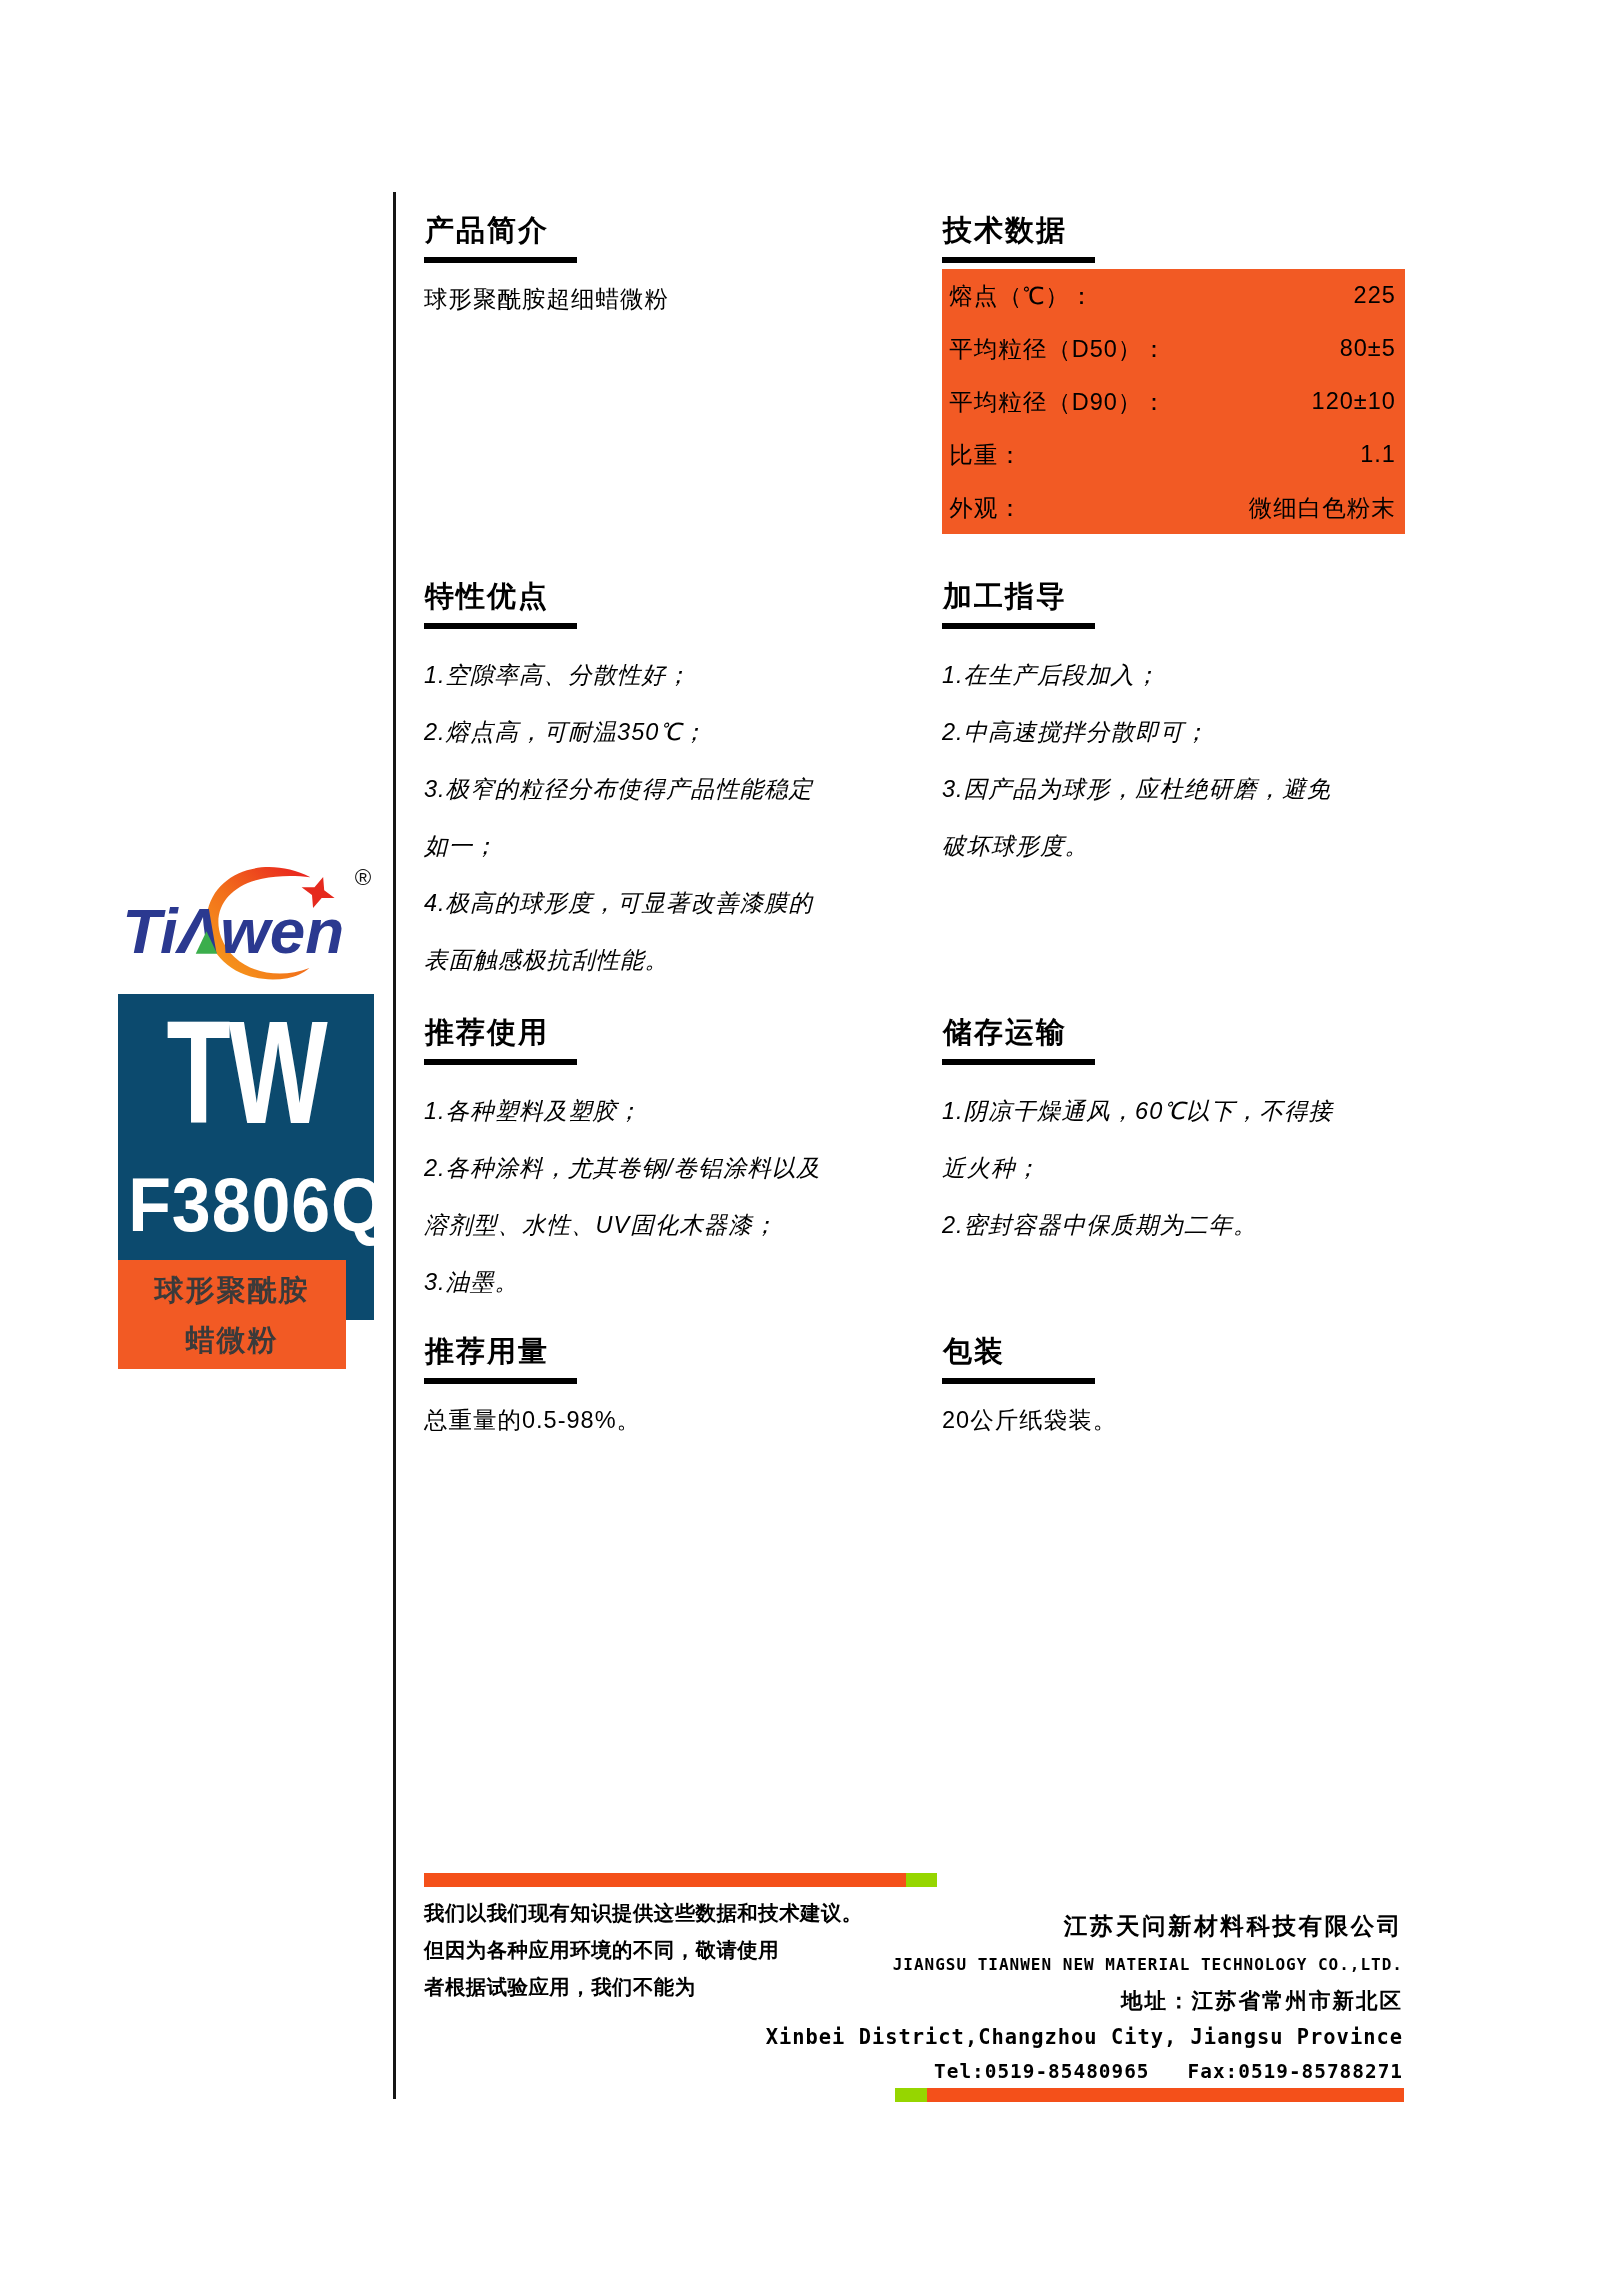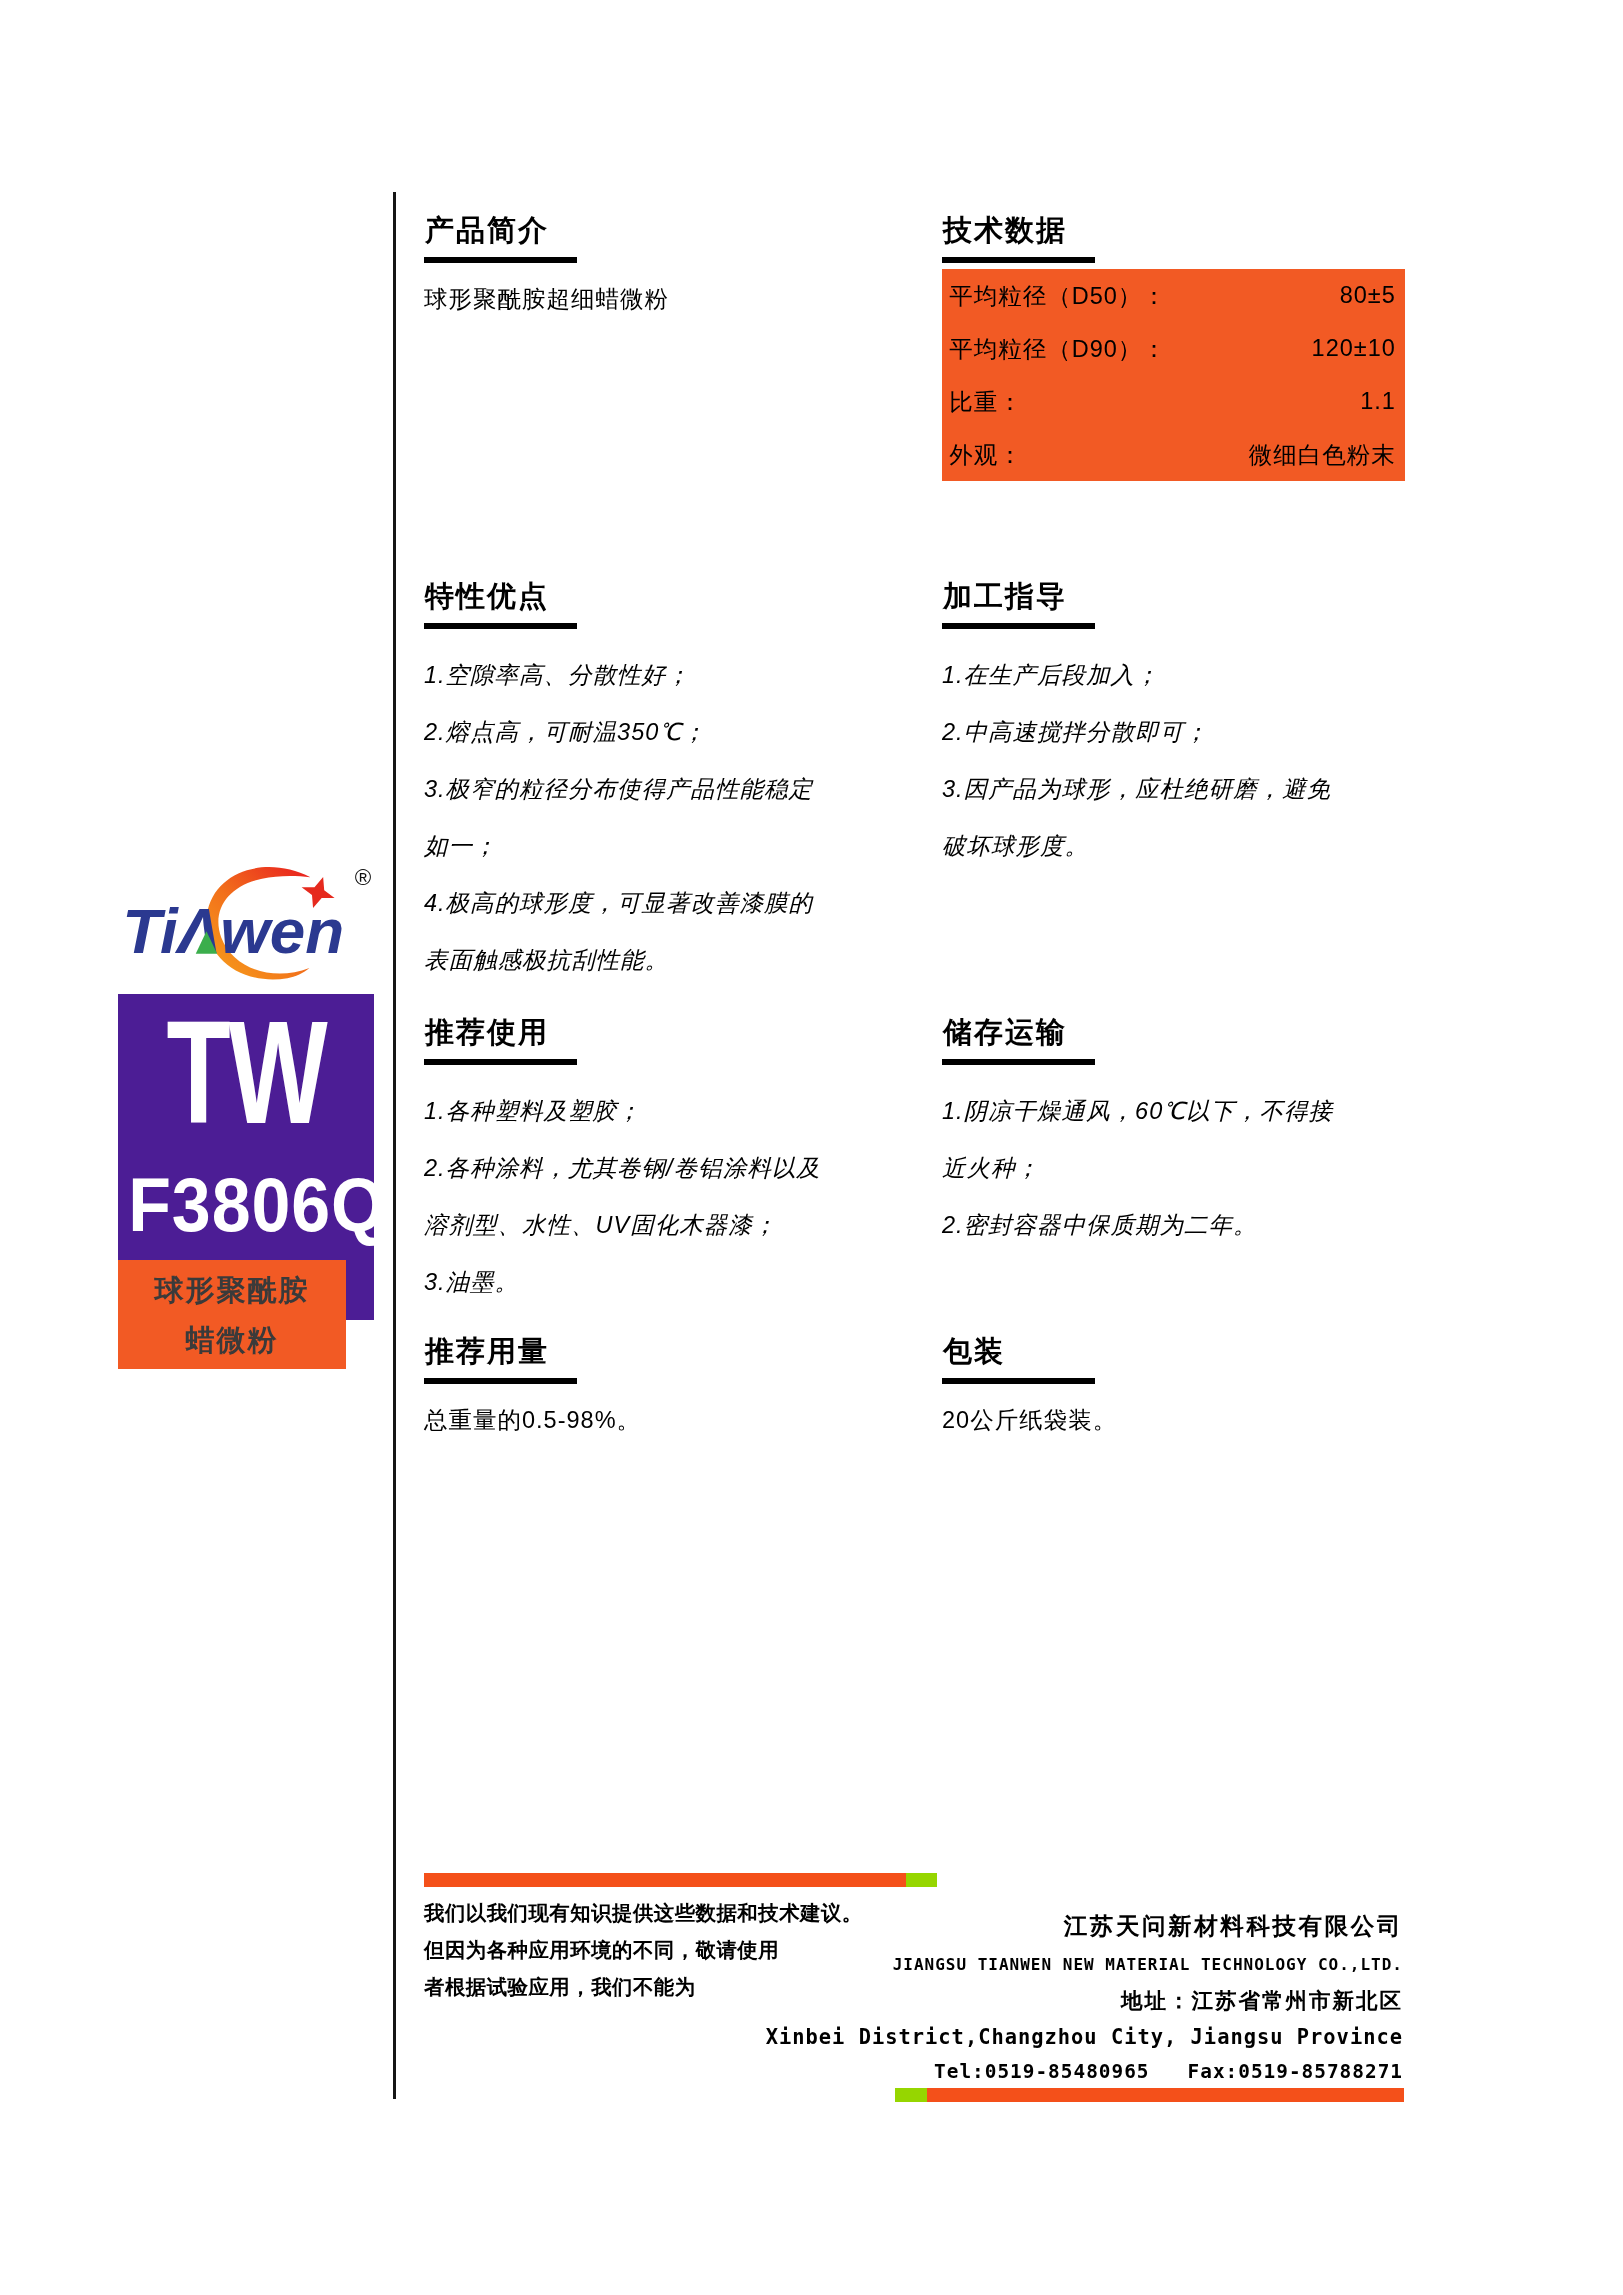--- a/index.html
+++ b/index.html
@@ -11,21 +11,21 @@
     font-family:"Liberation Sans", sans-serif;
     color:#000;
     overflow:hidden;
   }
   .vline { position:absolute; left:393px; top:192px; width:2.6px; height:1907px; background:#161616; }
 
   
   .logo-wrap { position:absolute; left:119px; top:861px; width:258px; height:130px; }
   .badge-blue {
     position:absolute; left:118px; top:994px; width:256px; height:326px;
-    background:#4c1d95; color:#fff; text-align:center;
+    background:#0c4a6e; color:#fff; text-align:center;
   }
   .badge-code {
     margin-top:7.2px; font-size:146px; line-height:144px; font-weight:bold;
     transform:scaleX(0.72); letter-spacing:-3.1px;
   }
   .badge-model {
     margin-top:20.4px; font-size:76px; line-height:77px; font-weight:bold;
     transform:scaleX(0.92); letter-spacing:1px;
   }
   .badge-orange {
@@ -117,20 +117,24 @@
 
   <div class="sec" style="left:424px; top:211px;">
     <div class="sec-title">产品简介</div>
     <div class="sec-body">球形聚酰胺超细蜡微粉</div>
   </div>
 
   <div class="sec" style="left:942px; top:211px;">
     <div class="sec-title">技术数据</div>
     <div class="tech-table">
 
+        <div class="t-row">
+          <span class="t-label">熔点（℃）：</span>
+          <span class="t-value">225</span>
+        </div>
 
         <div class="t-row">
           <span class="t-label">平均粒径（D50）：</span>
           <span class="t-value">80±5</span>
         </div>
 
         <div class="t-row">
           <span class="t-label">平均粒径（D90）：</span>
           <span class="t-value">120±10</span>
         </div>

